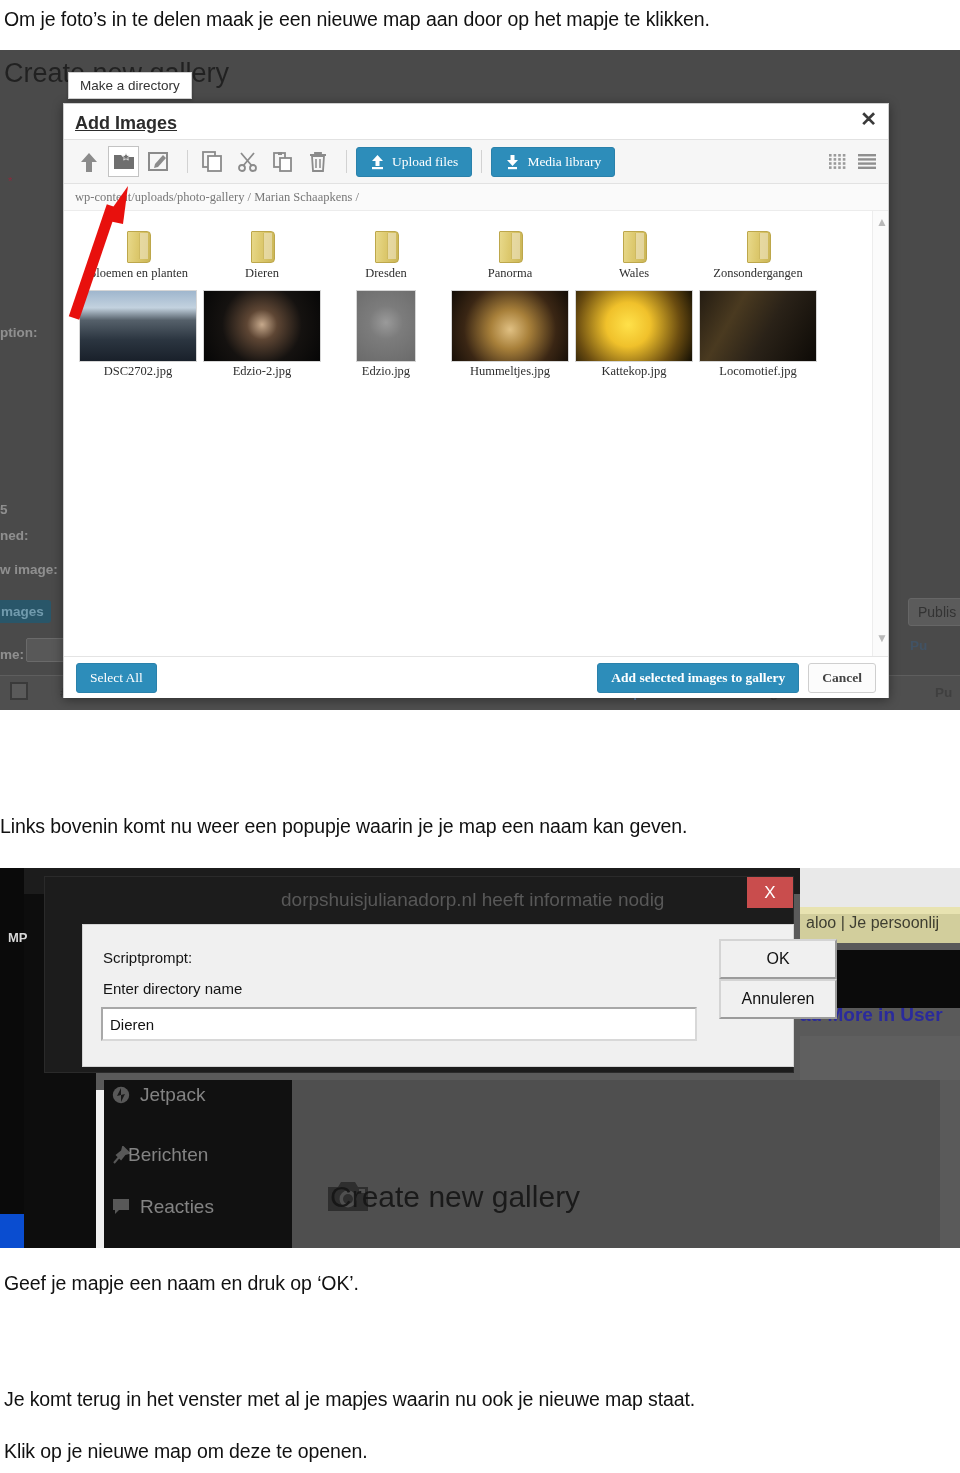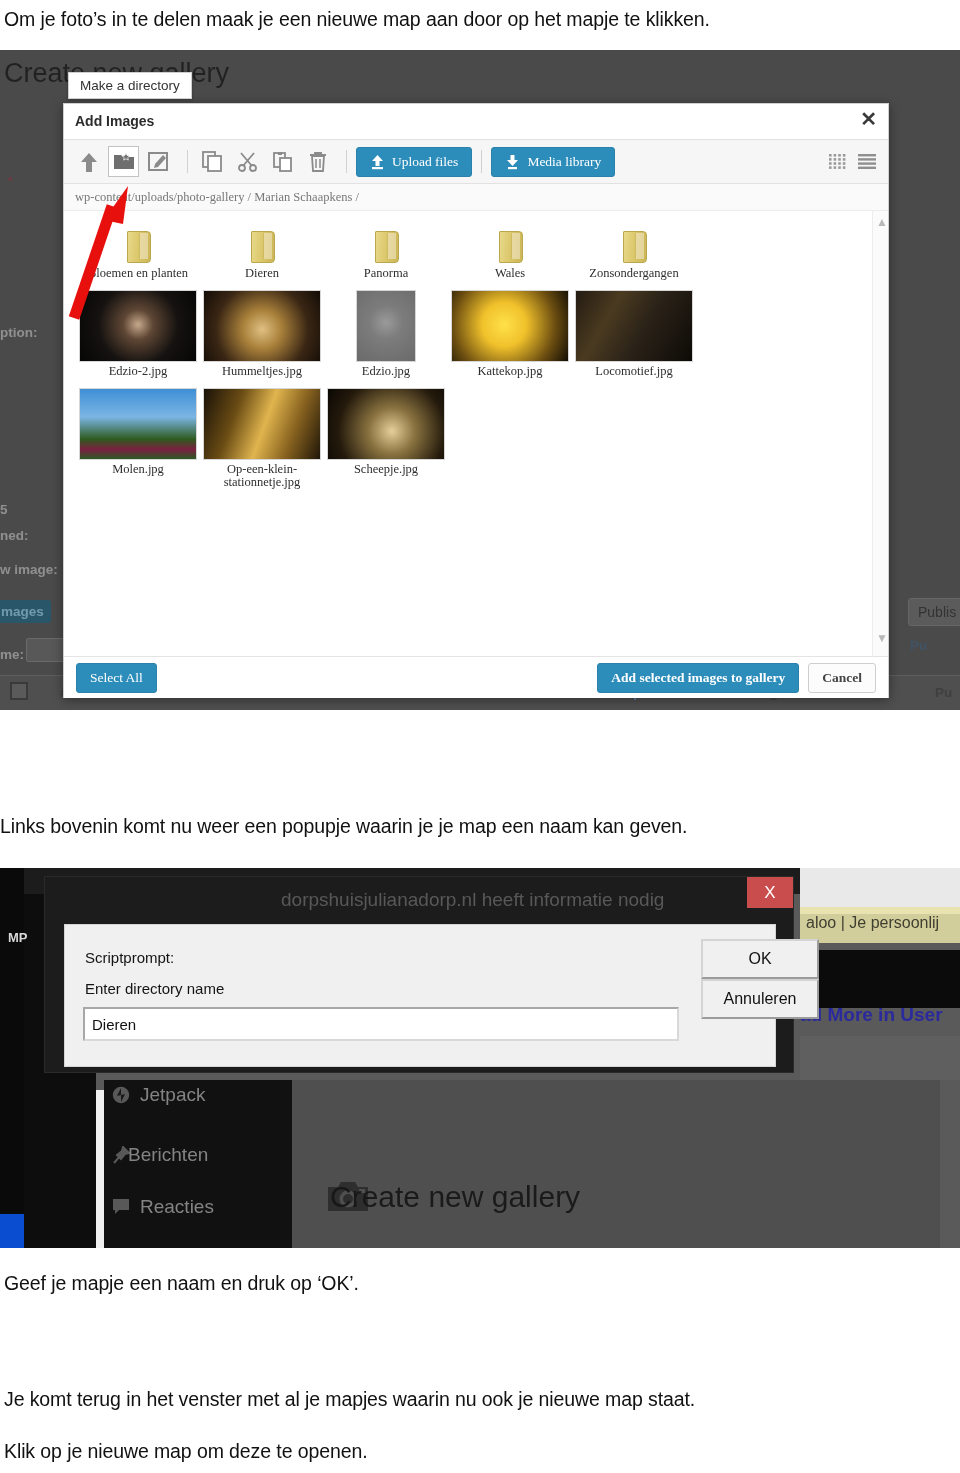--- a/index.html
+++ b/index.html
@@ -83,21 +83,21 @@
     background:#fff; border:1px solid #cfcfcf;
     box-shadow:0 2px 10px rgba(0,0,0,.4);
     z-index: 20;
   }
   .modal-head {
     height:36px; border-bottom:1px solid #e2e2e2;
     position:relative; background:#fff;
   }
   .modal-title {
     position:absolute; left:11px; top:9px;
-    font-size:14px; font-weight:bold; color:#2c2c2c;
+    font-size:18px; font-weight:bold; color:#2c2c2c;text-decoration:underline;
   }
   .modal-close {
     position:absolute; right:11px; top:5px;
     font-size:20px; color:#3a3a3a; line-height:1; cursor:pointer;
     font-weight:bold;
   }
   .toolbar {
     height:44px; background:#f6f6f6; border-bottom:1px solid #e2e2e2;
     position:relative; display:flex; align-items:center; padding-left:9px; gap:0;
   }
@@ -217,21 +217,21 @@
   .prompt-title {
     position:absolute; left:236px; top:12px; font-size:19px;
     color:#585858; white-space:nowrap;
   }
   .prompt-x {
     position:absolute; right:0px; top:0px; width:46px; height:31px;
     background:#c94d4d; color:#fff; font-size:17px;
     display:flex; align-items:center; justify-content:center; cursor:pointer;
   }
   .prompt-body {
-    position:absolute; left:19px; top:47px; width:712px; height:143px;
+    position:absolute; left:37px; top:47px; width:712px; height:143px;
     background:#f0f0f0; border:1px solid #d4d4d4;
   }
   .pb-lbl {
     position:absolute; left:20px; font-size:15px; color:#141414;
     white-space:nowrap;
   }
   .pb-input {
     position:absolute; left:18px; top:82px; width:596px; height:34px;
     background:#fff; border:2px solid #a8a8a8; border-right-color:#d8d8d8;
     border-bottom-color:#d8d8d8;
@@ -400,70 +400,63 @@
         <div class="cell">
           <div class="folder-ico"></div>
           <div class="fname">Bloemen en planten</div>
         </div>
         <div class="cell">
           <div class="folder-ico"></div>
           <div class="fname">Dieren</div>
         </div>
         <div class="cell">
           <div class="folder-ico"></div>
+          <div class="fname">Dresden</div>
+        </div>
+        <div class="cell">
+          <div class="folder-ico"></div>
           <div class="fname">Panorma</div>
         </div>
         <div class="cell">
           <div class="folder-ico"></div>
           <div class="fname">Wales</div>
         </div>
         <div class="cell">
           <div class="folder-ico"></div>
           <div class="fname">Zonsondergangen</div>
         </div>
       </div>
 
       <div class="row" style="padding-top:6px;">
         <div class="cell">
+          <div class="thumb" style="background-image:linear-gradient(180deg,#9fb6cd 0%,#c3d2df 24%,#55606a 42%,#2b3540 70%,#19202a 100%);"></div>
+          <div class="fname">DSC2702.jpg</div>
+        </div>
+        <div class="cell">
           <div class="thumb" style="background-image:radial-gradient(circle at 50% 48%, #c6a98c 0%, #5e4634 22%, #151210 58%, #060606 100%);"></div>
           <div class="fname">Edzio-2.jpg</div>
         </div>
         <div class="cell">
+          <div class="thumb" style="width:60px;background-image:radial-gradient(circle at 50% 45%, #9a9a9a 0%, #7c7c7c 35%, #6a6a6a 100%);"></div>
+          <div class="fname">Edzio.jpg</div>
+        </div>
+        <div class="cell">
           <div class="thumb" style="background-image:radial-gradient(circle at 50% 55%, #e0c083 0%, #a8803a 28%, #3a2614 66%, #120c06 100%);"></div>
           <div class="fname">Hummeltjes.jpg</div>
         </div>
         <div class="cell">
-          <div class="thumb" style="width:60px;background-image:radial-gradient(circle at 50% 45%, #9a9a9a 0%, #7c7c7c 35%, #6a6a6a 100%);"></div>
-          <div class="fname">Edzio.jpg</div>
-        </div>
-        <div class="cell">
           <div class="thumb" style="background-image:radial-gradient(circle at 45% 48%, #ffe14a 0%, #f0c12b 30%, #6a4c10 70%, #120e04 100%);"></div>
           <div class="fname">Kattekop.jpg</div>
         </div>
         <div class="cell">
           <div class="thumb" style="background-image:linear-gradient(120deg,#241c12 0%,#4a3a20 30%,#2a2218 58%,#0d0a06 100%);"></div>
           <div class="fname">Locomotief.jpg</div>
         </div>
       </div>
 
-      <div class="row" style="padding-top:6px;">
-        <div class="cell">
-          <div class="thumb" style="background-image:linear-gradient(180deg,#3f8fd6 0%,#7bb5e4 40%,#2e5a1e 72%,#7b2040 86%,#2a5a22 100%);"></div>
-          <div class="fname">Molen.jpg</div>
-        </div>
-        <div class="cell">
-          <div class="thumb" style="background-image:linear-gradient(110deg,#1a1208 0%,#6a4c14 28%,#e0b44e 52%,#8a6420 74%,#201608 100%);"></div>
-          <div class="fname">Op-een-klein-</div>
-          <div class="fname">stationnetje.jpg</div>
-        </div>
-        <div class="cell">
-          <div class="thumb" style="background-image:radial-gradient(circle at 55% 60%, #e6cf9a 0%, #8a7340 30%, #241a0c 70%, #090703 100%);"></div>
-          <div class="fname">Scheepje.jpg</div>
-        </div>
-      </div>
     </div>
 
     <div class="modal-foot">
       <div class="btn-sm-blue">Select All</div>
       <div class="foot-right">
         <div class="btn-sm-blue">Add selected images to gallery</div>
         <div class="btn-sm-grey">Cancel</div>
       </div>
     </div>
   </div>

